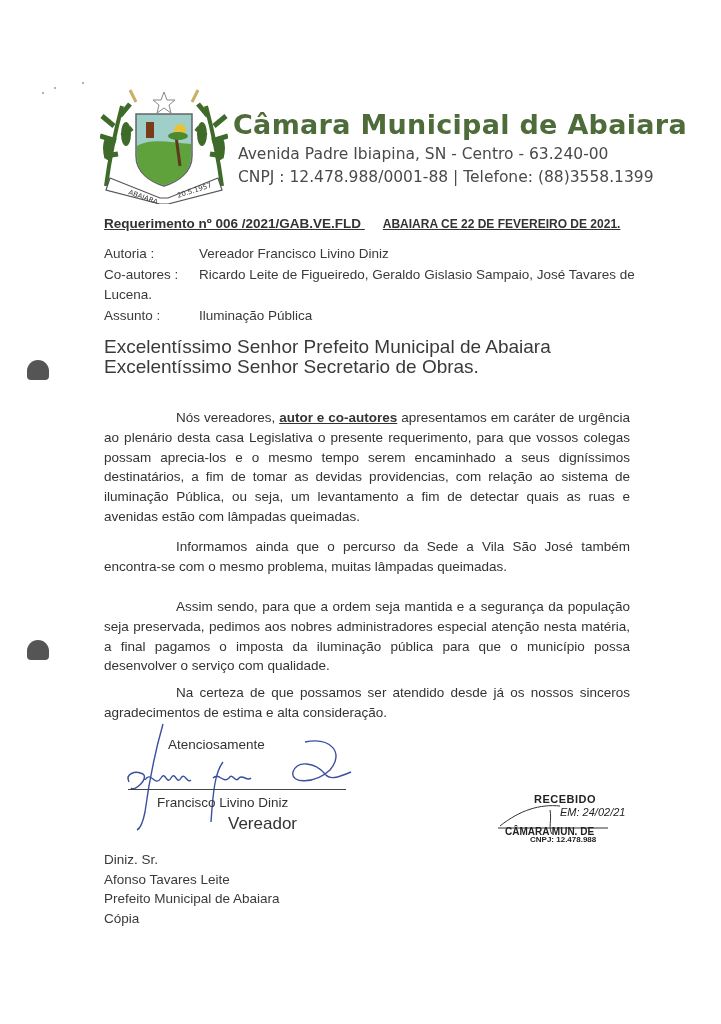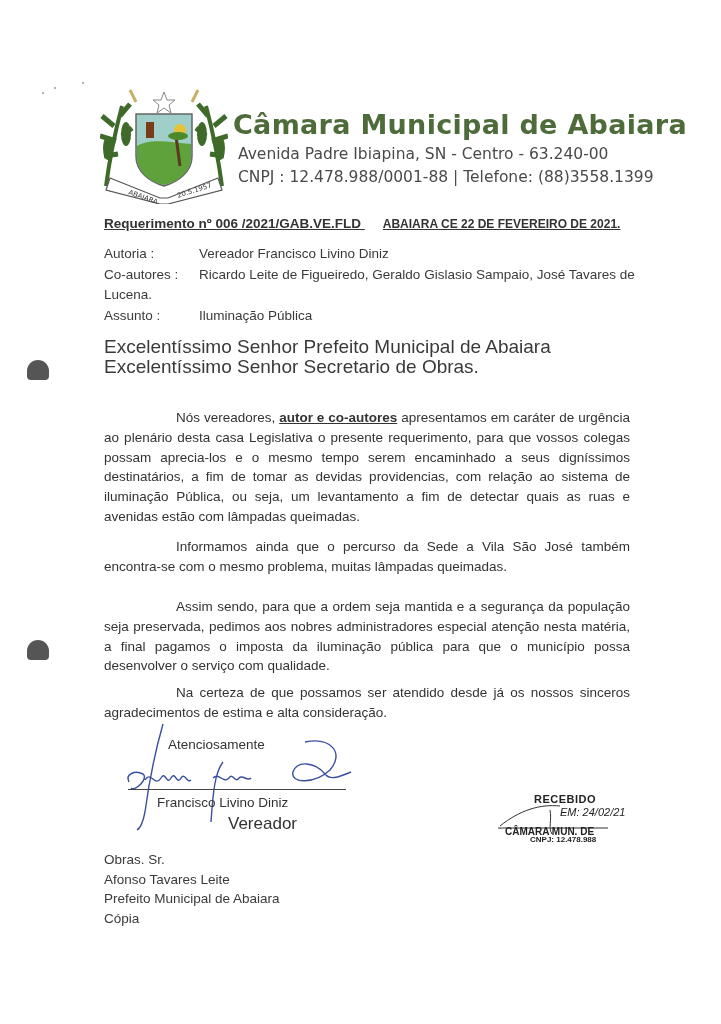--- a/index.html
+++ b/index.html
@@ -148,18 +148,18 @@
   <svg class="stamp" viewBox="0 0 125 55">
     <path d="M10 36 C30 20 50 14 70 16 M8 38 L118 38" stroke="#333" stroke-width="1" fill="none"></path>
     <path d="M60 20 C62 30 58 38 62 44" stroke="#333" stroke-width="1" fill="none"></path>
   </svg>
   <div class="stamp-title">RECEBIDO</div>
   <div class="stamp-date">EM: 24/02/21</div>
   <div class="stamp-org">CÂMARA MUN. DE</div>
   <div class="stamp-cnpj">CNPJ: 12.478.988</div>
 
   <div class="recipient">
-    <div>Obras. Sr.</div>
+    <div>Diniz. Sr.</div>
     <div>Afonso Tavares Leite</div>
     <div>Prefeito Municipal de Abaiara</div>
     <div>Cópia</div>
   </div>
 </div>
 
 </body></html>

